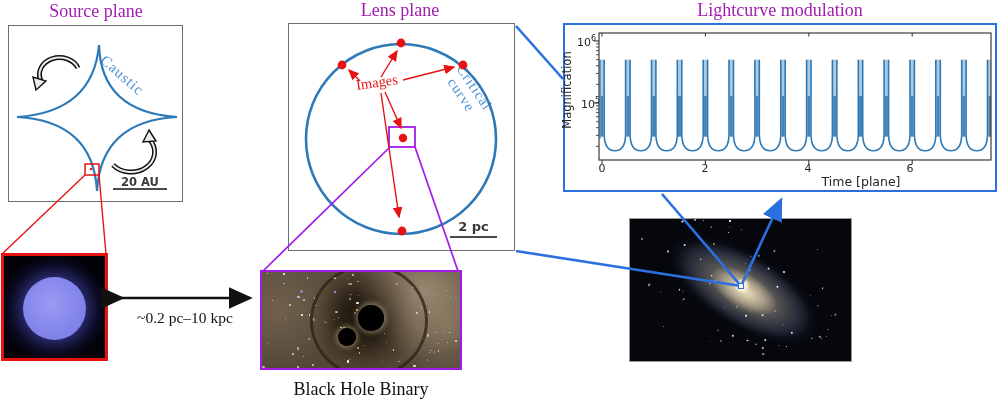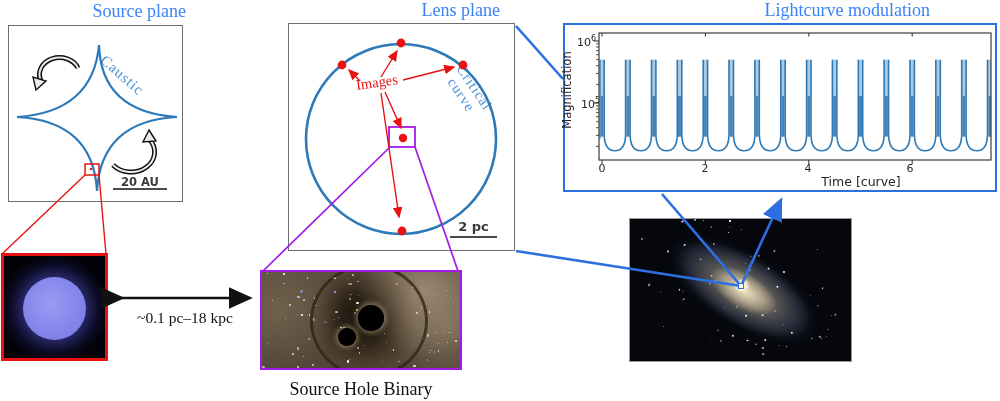--- a/index.html
+++ b/index.html
@@ -1,19 +1,19 @@
 <!DOCTYPE html>
 <html><head>
 <meta charset="utf-8">
 <style>
   html,body{margin:0;padding:0;background:#ffffff;}
   .canvas{position:relative;width:1000px;height:401px;background:#ffffff;overflow:hidden;
           font-family:"Liberation Serif","DejaVu Serif",serif;}
   .abs{position:absolute;}
-  .panel-title{font-size:18px;color:#3b82f6;text-align:right;white-space:nowrap;}
+  .panel-title{font-size:18px;color:#a21caf;text-align:center;white-space:nowrap;}
   .img-label{font-size:18px;color:#111;text-align:center;white-space:nowrap;}
   .box{position:absolute;border:1.6px solid #6e6e6e;background:#fff;box-sizing:border-box;}
   .lc-box{position:absolute;border:2.5px solid #2b6fe0;background:#fff;box-sizing:border-box;}
   .rot-label{position:absolute;color:#4a92d8;font-size:15px;white-space:nowrap;letter-spacing:1px;}
   .scale-label{position:absolute;font-family:"DejaVu Sans","Liberation Sans",sans-serif;
                font-size:11.5px;font-weight:bold;color:#3a3a3a;text-align:center;}
   .axis-text{position:absolute;font-family:"DejaVu Sans","Liberation Sans",sans-serif;color:#262626;}
   .ytick{font-size:11px;text-align:right;}
   .ytick sup{font-size:8px;}
   .xtick{font-size:11px;text-align:center;}
@@ -56,38 +56,38 @@
   <div class="box" style="left:288px;top:23px;width:227px;height:228px;"></div>
   <div class="rot-label" style="left:466px;top:62px;transform:rotate(56deg);transform-origin:left top;line-height:1.05;font-size:14.5px;">
     <div>Critical</div>
     <div style="padding-left:6px;">curve</div>
   </div>
   <div class="abs" style="left:356px;top:74px;color:#e81212;font-size:14.5px;transform:rotate(-8deg);">Images</div>
   <div class="scale-label" style="left:450px;top:219px;width:47px;font-size:13px;">2 pc</div>
 
   <div class="lc-box" id="lc-panel" style="left:563px;top:23px;width:434px;height:169px;"></div>
   <div class="axis-text" style="left:560px;top:145px;font-size:11.5px;transform:rotate(-90deg);transform-origin:left top;width:110px;text-align:center;">Magnification</div>
-  <div class="axis-text" style="left:806px;top:174px;font-size:12.5px;width:110px;text-align:center;">Time [curve]</div>
+  <div class="axis-text" style="left:806px;top:174px;font-size:12.5px;width:110px;text-align:center;">Time [plane]</div>
   <div class="axis-text ytick" style="left:568px;top:34px;width:28px;">
     <span>10</span><sup>6</sup>
   </div>
   <div class="axis-text ytick" style="left:572px;top:96px;width:28px;">
     <span>10</span><sup>5</sup>
   </div>
   <div class="axis-text xtick" style="left:596px;top:162px;width:12px;">0</div>
   <div class="axis-text xtick" style="left:699px;top:162px;width:12px;">2</div>
   <div class="axis-text xtick" style="left:802px;top:162px;width:12px;">4</div>
   <div class="axis-text xtick" style="left:904px;top:162px;width:12px;">6</div>
 
   <div class="photo" id="star-img" style="left:1px;top:253px;width:107px;height:108px;">
     <div id="star-glow"></div>
     <div id="star-disk"></div>
   </div>
 
-  <div class="abs" style="left:120px;top:309px;width:130px;text-align:center;font-size:15.5px;color:#111;">~0.1 pc–18 kpc</div>
+  <div class="abs" style="left:120px;top:309px;width:130px;text-align:center;font-size:15.5px;color:#111;">~0.2 pc–10 kpc</div>
 
   <div class="photo" id="bh-img" style="left:260px;top:270px;width:202px;height:100px;">
     <div id="bh-stars" style="position:absolute;left:0;top:0;right:0;bottom:0;">
         <div class="speck" style="left: 91.3%; top: 61.2%; width: 1.2px; height: 1.2px; background: rgb(242, 230, 207); opacity: 0.52;"></div>
         <div class="speck" style="left: 36.1%; top: 5.3%; width: 2.2px; height: 2.2px; background: rgb(255, 255, 255); opacity: 0.99;"></div>
         <div class="speck" style="left: 53.1%; top: 45.2%; width: 2.4px; height: 2.4px; background: rgb(255, 217, 160); opacity: 0.8;"></div>
         <div class="speck" style="left: 78%; top: 41.8%; width: 2px; height: 2px; background: rgb(255, 217, 160); opacity: 0.93;"></div>
         <div class="speck" style="left: 48.2%; top: 9.2%; width: 1.4px; height: 1.4px; background: rgb(157, 184, 255); opacity: 0.92;"></div>
         <div class="speck" style="left: 17.9%; top: 98.2%; width: 1.4px; height: 1.4px; background: rgb(255, 255, 255); opacity: 0.73;"></div>
         <div class="speck" style="left: 10.8%; top: 11.4%; width: 1.5px; height: 1.5px; background: rgb(157, 184, 255); opacity: 0.89;"></div>
@@ -172,21 +172,21 @@
         <div class="speck" style="left: 43.1%; top: 5.8%; width: 1px; height: 1px; background: rgb(255, 255, 255); opacity: 0.56;"></div>
         <div class="speck" style="left: 88.9%; top: 73.9%; width: 1px; height: 1px; background: rgb(207, 226, 255); opacity: 0.79;"></div>
         <div class="speck" style="left: 19.4%; top: 19.2%; width: 2.3px; height: 2.3px; background: rgb(157, 184, 255); opacity: 0.56;"></div>
         <div class="speck" style="left: 94.3%; top: 62%; width: 1px; height: 1px; background: rgb(255, 255, 255); opacity: 1;"></div>
         <div class="speck" style="left: 88.9%; top: 81.5%; width: 1.4px; height: 1.4px; background: rgb(207, 226, 255); opacity: 0.84;"></div>
       </div>
     <div class="bh-ring" style="left:48px;top:-8px;width:112px;height:108px;"></div>
     <div class="bh-hole" style="left:96px;top:33px;width:26px;height:26px;"></div>
     <div class="bh-hole" style="left:76px;top:56px;width:18px;height:18px;"></div>
   </div>
-  <div class="abs img-label" style="left:261px;top:379px;width:200px;">Source Hole Binary</div>
+  <div class="abs img-label" style="left:261px;top:379px;width:200px;">Black Hole Binary</div>
 
   <div class="photo" id="galaxy-img" style="left:629px;top:218px;width:223px;height:144px;">
     <div class="gal-layer" style="left:8px;top:2px;width:212px;height:138px;transform:rotate(31deg);
          background:radial-gradient(ellipse 50% 34% at 50% 50%, rgba(120,130,160,0.35) 0%, rgba(80,90,120,0.18) 60%, rgba(20,25,40,0) 80%);"></div>
     <div class="gal-layer" id="gal-disk" style="left:22px;top:16px;width:184px;height:110px;transform:rotate(31deg);
          background:radial-gradient(ellipse 48% 36% at 50% 50%, rgba(190,178,150,0.75) 0%, rgba(140,132,118,0.55) 38%, rgba(90,95,115,0.3) 68%, rgba(30,35,55,0) 85%);">
         <div class="speck" style="left: 45.8%; top: 72.1%; width: 1.1px; height: 1.1px; background: rgb(255, 255, 255); opacity: 0.52;"></div>
         <div class="speck" style="left: 94.7%; top: 55%; width: 1.3px; height: 1.3px; background: rgb(255, 255, 255); opacity: 0.66;"></div>
         <div class="speck" style="left: 64%; top: 31.3%; width: 1.8px; height: 1.8px; background: rgb(232, 240, 255); opacity: 0.99;"></div>
         <div class="speck" style="left: 69.9%; top: 50.9%; width: 1.6px; height: 1.6px; background: rgb(232, 240, 255); opacity: 0.59;"></div>

